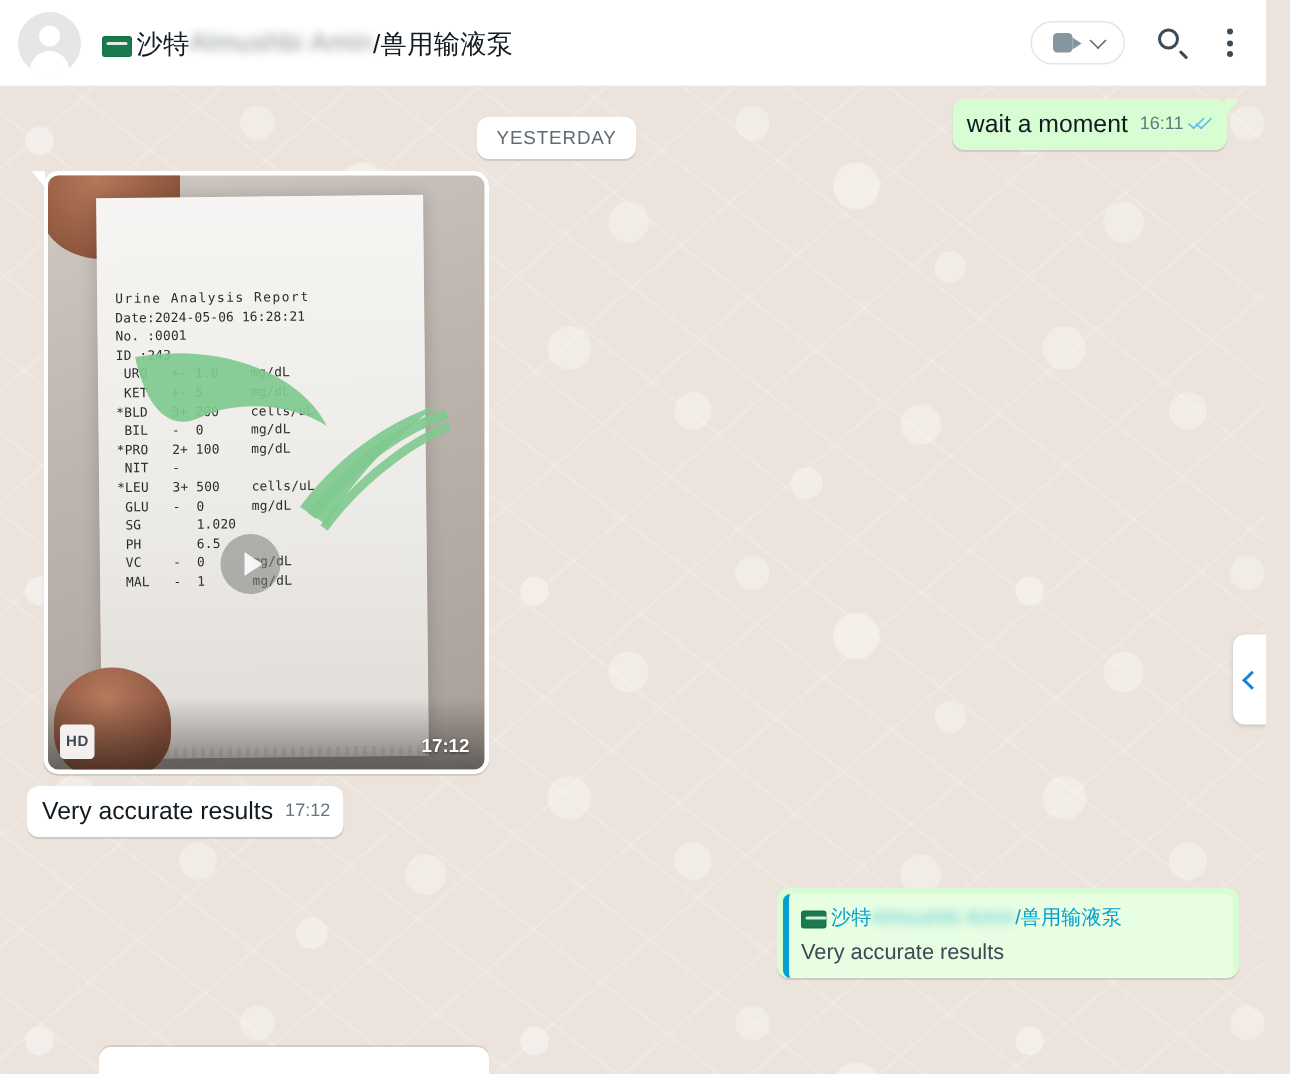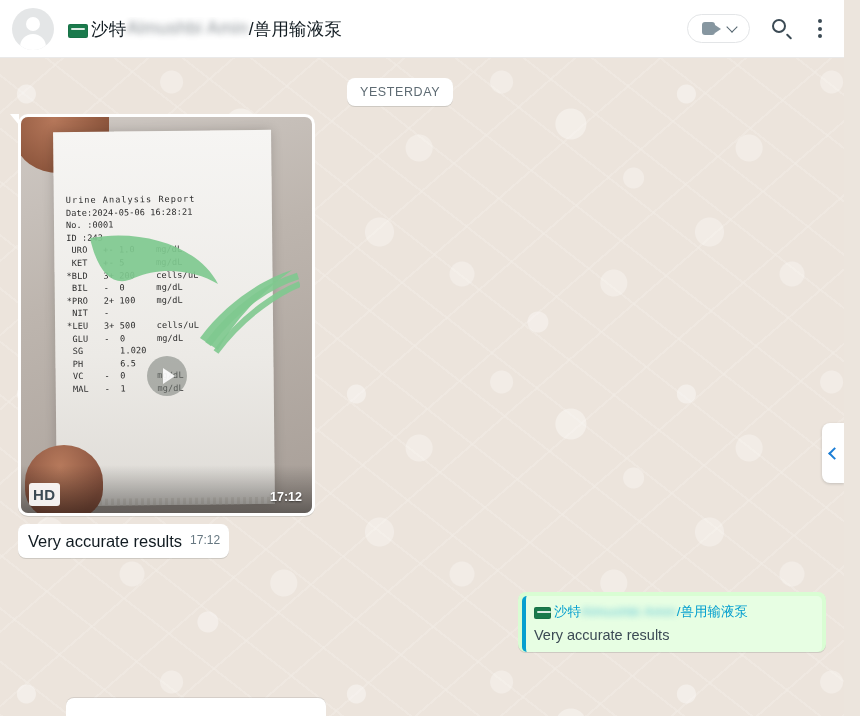--- a/index.html
+++ b/index.html
@@ -182,21 +182,21 @@
   .report {
     position: absolute; left: 12px; top: 62px; right: 6px;
     font-family: "DejaVu Sans Mono", monospace;
     font-size: 8.6px; line-height: 12.6px; color: #2c2c2c; letter-spacing: .1px;
   }
   .rline { white-space: pre; }
   .rtitle { letter-spacing: 1px; }
   .hd-badge {
     position: absolute; left: 8px; bottom: 7px;
     background: rgba(255,255,255,.92); color: #3b4a54;
-    font-size: 15px; font-weight: 700; letter-spacing: .5px;
+    font-size: 10px; font-weight: 700; letter-spacing: .5px;
     padding: 1.5px 4px; border-radius: 3px;
   }
   .img-time {
     position: absolute; right: 10px; bottom: 6px;
     color: #fff; font-size: 12.5px; font-weight: 600;
     text-shadow: 0 1px 2px rgba(0,0,0,.55);
   }
   .img-shade {
     position: absolute; left: 0; right: 0; bottom: 0; height: 48px;
     background: linear-gradient(to top, rgba(0,0,0,.42), rgba(0,0,0,0));
@@ -303,26 +303,40 @@
     </div>
   </div>
 
   <div class="chat">
     <div class="doodle"></div>
     <div class="doodle2"></div>
 
     <div class="msgs">
 
       <div style="position:relative;height:40px;">
-        <div class="day-row" style="position:absolute;left:300px;top:4px;margin-left:29px;">
+        <div class="day-row" style="position:absolute;left:300px;top:4px;">
           <div class="day-chip">YESTERDAY</div>
         </div>
-      </div>
-
-      <div class="row in" style="margin-top:8px;">
+        <div class="row out" style="position:absolute;right:8px;top:0;">
+          <div class="bubble out tail">
+            <div class="txt-bubble">
+              <span class="txt">wait a moment</span>
+              <span class="meta">
+                <span class="time">16:11</span>
+                <span class="ticks">
+                    <i></i>
+                    <b></b>
+                  </span>
+              </span>
+            </div>
+          </div>
+        </div>
+      </div>
+
+      <div class="row in" style="margin-top:8px;margin-left:11px;">
         <div class="bubble in tail img-bubble">
           <div class="photo">
             <div class="thumb-top"></div>
             <div class="paper">
               <div class="report">
                 <div class="rline rtitle">Urine Analysis Report</div>
                 <div class="rline">Date:2024-05-06 16:28:21</div>
                 <div class="rline">No. :0001</div>
                 <div class="rline">ID :243</div>
                 <div id="report-rows">

